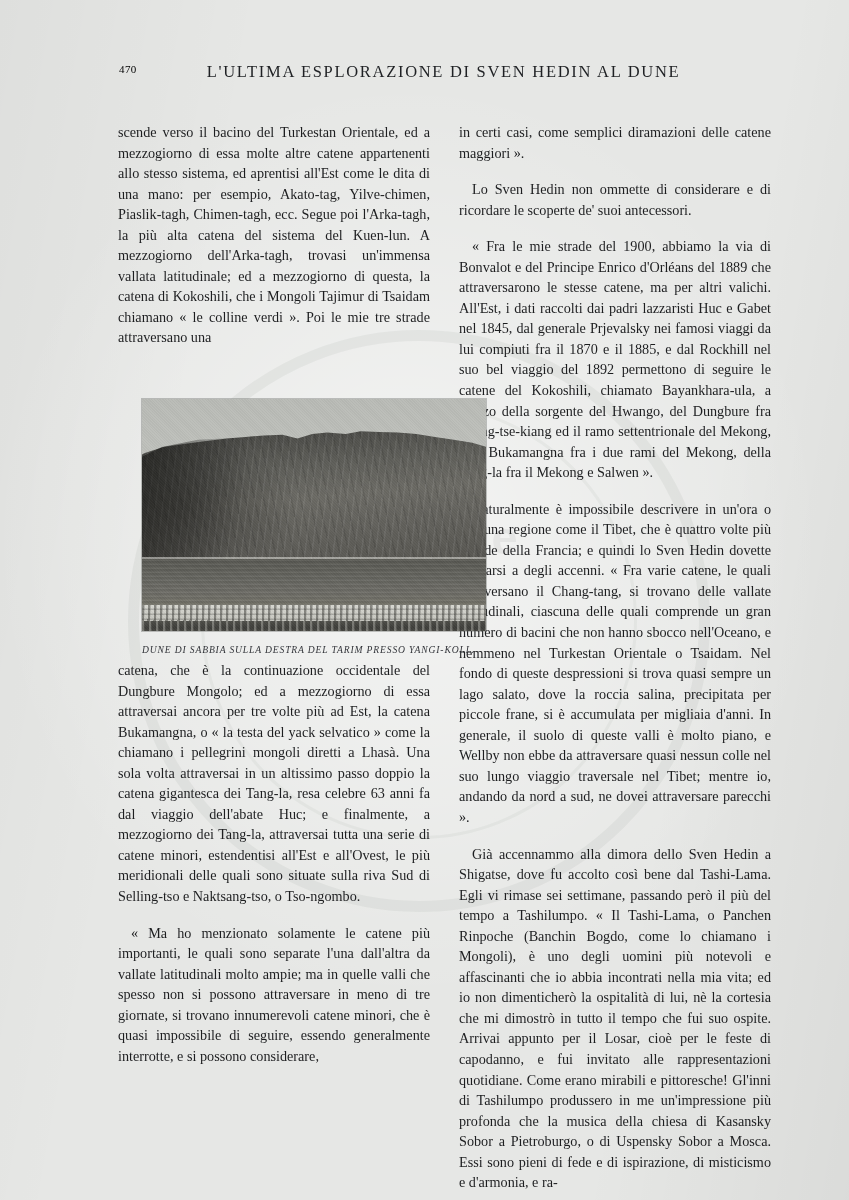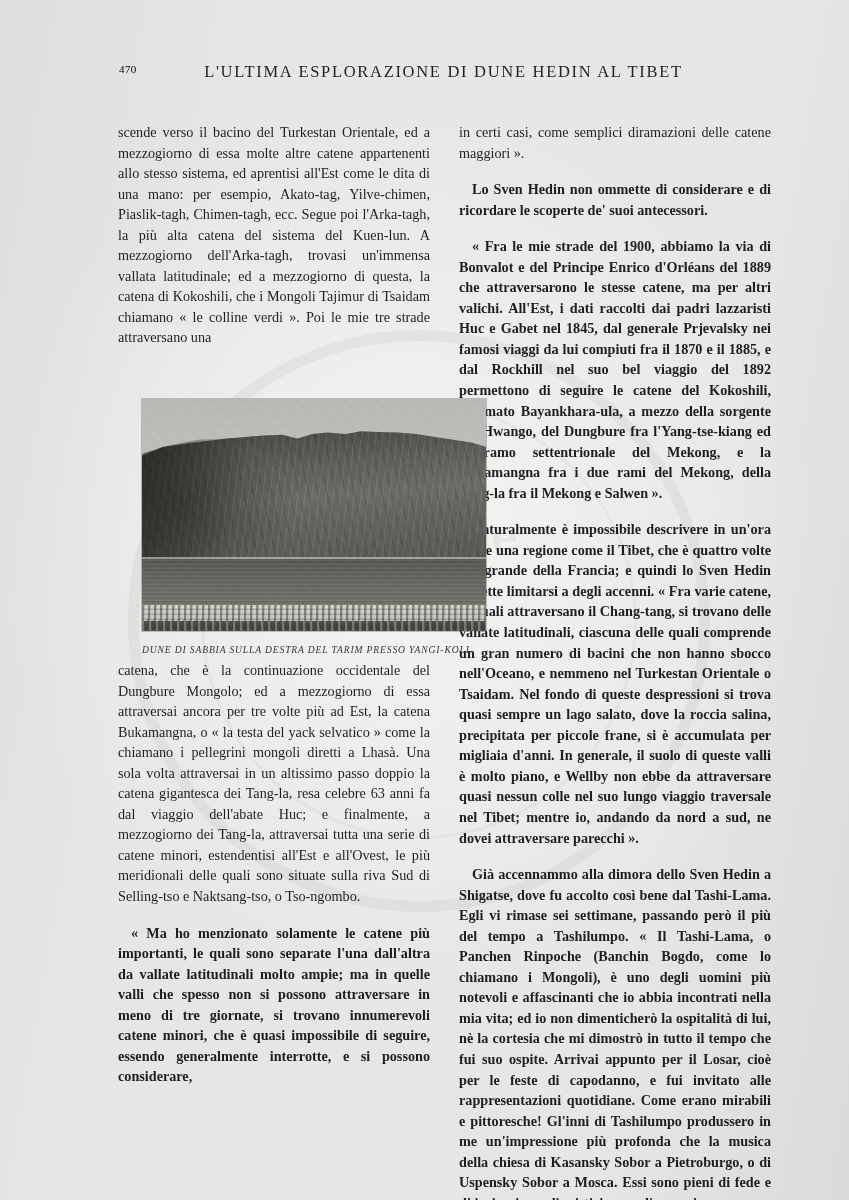--- a/index.html
+++ b/index.html
@@ -108,21 +108,21 @@
     text-align: justify;
     text-justify: inter-word;
   }
   .col-left  { left: 102px; }
   .col-right { left: 443px; }
 
   .col p {
     margin: 16px;
     text-indent: 0;
   }
-  .col p.indent { text-indent: 13px; font-weight: bold; }
+  .col p.indent { text-indent: 13px; }
 
   
   .figure {
     position: absolute;
     left: 102px;
     top: 383px;
     width: 344px;
     z-index: 4;
     font-style: italic;
   }
@@ -258,21 +258,21 @@
     <div class="watermark-text">
       <div>Archive</div>
       <div>org</div>
     </div>
   </div>
 
   <div class="content">
 
     <div class="running-head">
       <div class="folio">470</div>
-      <div class="head-title">L'ULTIMA ESPLORAZIONE DI DUNE HEDIN AL TIBET</div>
+      <div class="head-title">L'ULTIMA ESPLORAZIONE DI SVEN HEDIN AL DUNE</div>
     </div>
 
     <div class="col col-left">
       <p>scende verso il bacino del Turkestan Orientale, ed a mezzogiorno di essa molte altre catene appartenenti allo stesso sistema, ed aprentisi all'Est come le dita di una mano: per esempio, Akato-tag, Yilve-chimen, Piaslik-tagh, Chimen-tagh, ecc. Segue poi l'Arka-tagh, la più alta catena del sistema del Kuen-lun. A mezzogiorno dell'Arka-tagh, trovasi un'immensa vallata latitudinale; ed a mezzogiorno di questa, la catena di Kokoshili, che i Mongoli Tajimur di Tsaidam chiamano « le colline verdi ». Poi le mie tre strade attraversano una</p>
     </div>
 
     <figure class="figure">
       <div class="plate">
         <div class="sky"></div>
         <div class="dune"></div>

